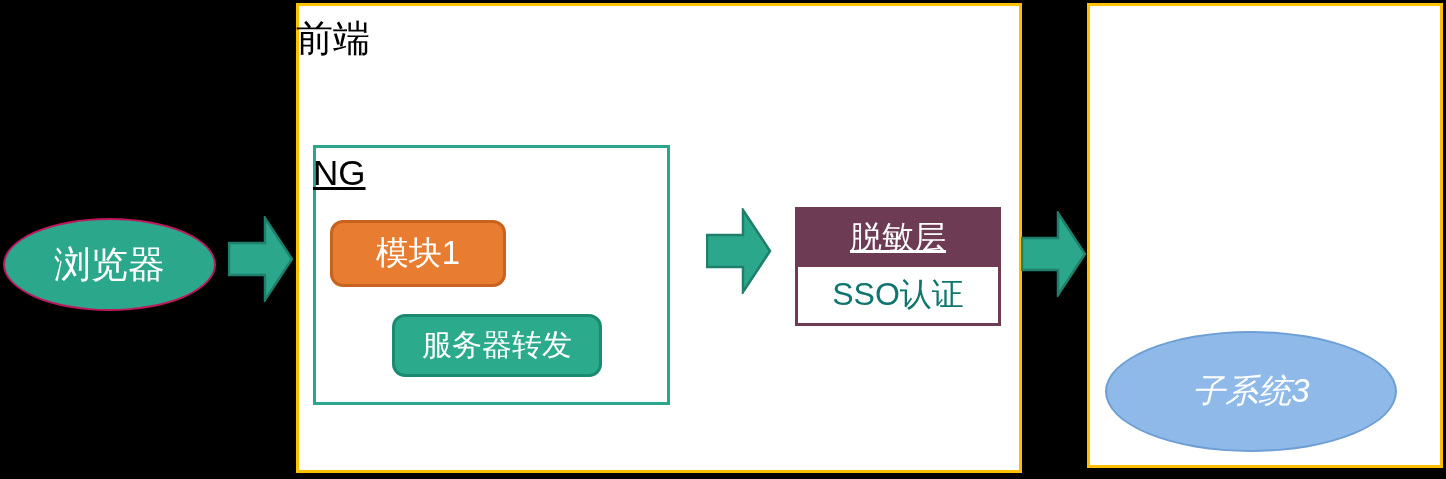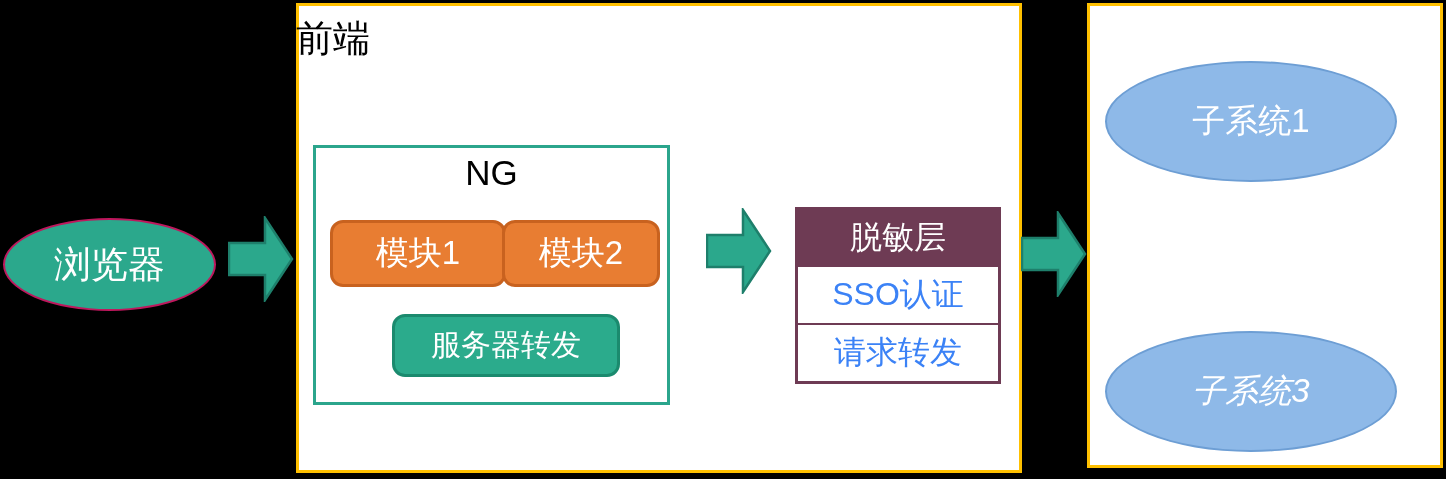--- a/index.html
+++ b/index.html
@@ -46,60 +46,60 @@
 
   
   .ng-box {
     position: absolute; left: 313px; top: 145px;
     width: 357px; height: 260px;
     background: #fff;
     border: 3px solid #2BA58C;
   }
   .ng-title {
     position: absolute; left: 313px; top: 153px; width: 357px;
-    text-align: center; color: #000; font-size: 35px;
+    text-align: left; color: #000; font-size: 35px; text-decoration: underline;
   }
 
   
   .module-chip {
     position: absolute; top: 220px; height: 67px;
     background: #E87D32;
     border: 3px solid #C8621F;
     border-radius: 13px;
     color: #fff; font-size: 33px;
   }
   .module-chip-1 { left: 330px; width: 176px; }
   .module-chip-2 { left: 502px; width: 158px; }
 
   .forward-chip {
     position: absolute; left: 392px; top: 314px;
-    width: 228px; height: 63px;
+    width: 210px; height: 63px;
     background: #2BAB8C;
     border: 3px solid #1B8A6E;
     border-radius: 13px;
     color: #fff; font-size: 30px;
   }
 
   
   .masking-table {
     position: absolute; left: 795px; top: 207px;
     width: 206px;
     background: #fff;
     border: 3px solid #6E3B54;
   }
   .masking-header {
     height: 55px;
     background: #6E3B54;
-    color: #fff; font-size: 32px;
+    color: #fff; font-size: 32px; text-decoration: underline;
   }
   .masking-row {
     height: 58px;
     background: #fff;
     border-top: 2px solid #6E3B54;
-    color: #3b82f6; font-size: 32px;
+    color: #0f766e; font-size: 32px;
   }
 
   
   .backend-box {
     position: absolute; left: 1087px; top: 3px;
     width: 356px; height: 465px;
     background: #fff;
     border: 3px solid #FFC000;
   }
   .backend-title {
@@ -134,50 +134,41 @@
 
   <div class="frontend-box"></div>
   <div class="frontend-title">前端</div>
 
   <div class="ng-box"></div>
   <div class="ng-title">NG</div>
 
   <div class="module-chip module-chip-1 center-flex">
     <span>模块1</span>
   </div>
-  <div class="module-chip module-chip-2 center-flex">
-    <span>模块2</span>
-  </div>
 
   <div class="forward-chip center-flex">
     <span>服务器转发</span>
   </div>
 
   <svg class="flow-arrow flow-arrow-2" viewBox="0 0 66 86">
     <polygon points="1,27 37,27 37,2 64,43 37,84 37,59 1,59" fill="#2BA88C" stroke="#1E7F6B" stroke-width="2.5"></polygon>
   </svg>
 
   <div class="masking-table">
     <div class="masking-header center-flex">
       <span>脱敏层</span>
     </div>
     <div class="masking-row center-flex">
       <span>SSO认证</span>
     </div>
-    <div class="masking-row center-flex">
-      <span>请求转发</span>
-    </div>
   </div>
 
   <svg class="flow-arrow flow-arrow-3" viewBox="0 0 66 86">
     <polygon points="1,27 37,27 37,2 64,43 37,84 37,59 1,59" fill="#2BA88C" stroke="#1E7F6B" stroke-width="2.5"></polygon>
   </svg>
 
   <div class="backend-box"></div>
 
-  <div class="subsystem-node subsystem-1 center-flex">
-    <span>子系统1</span>
-  </div>
   <div class="subsystem-node subsystem-3 center-flex">
     <span>子系统3</span>
   </div>
 
 </div>
 
 </body></html>

